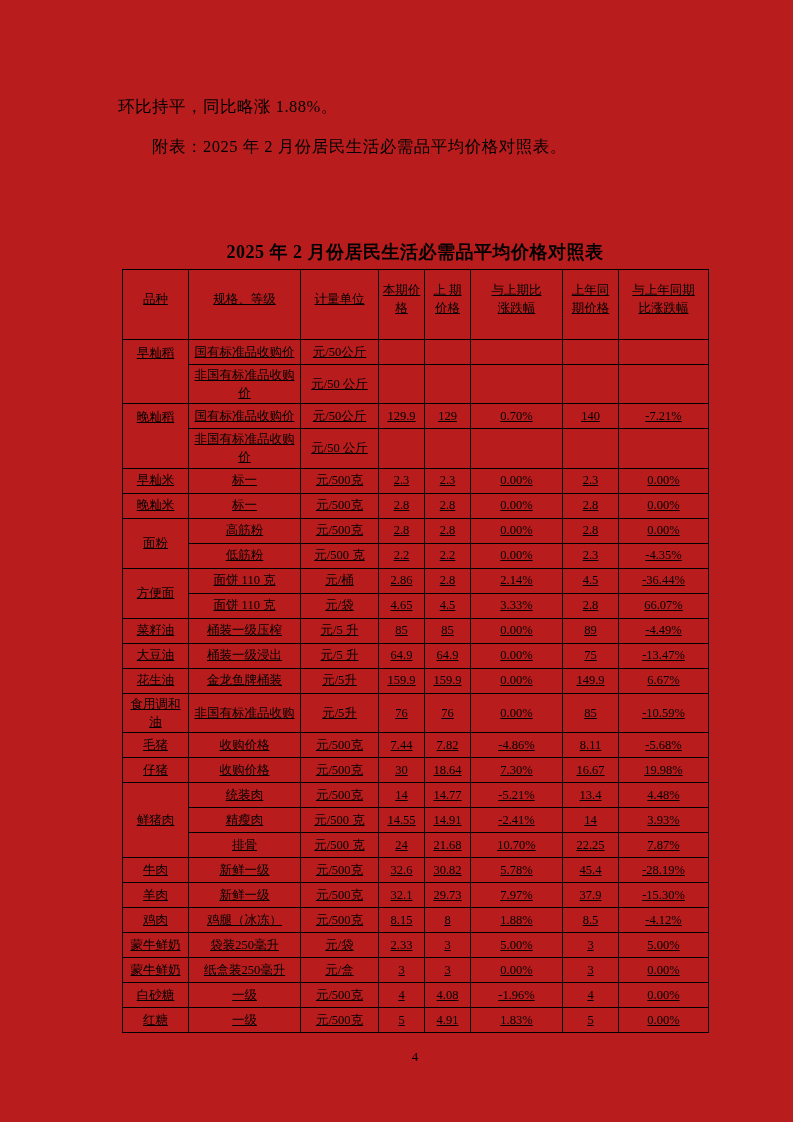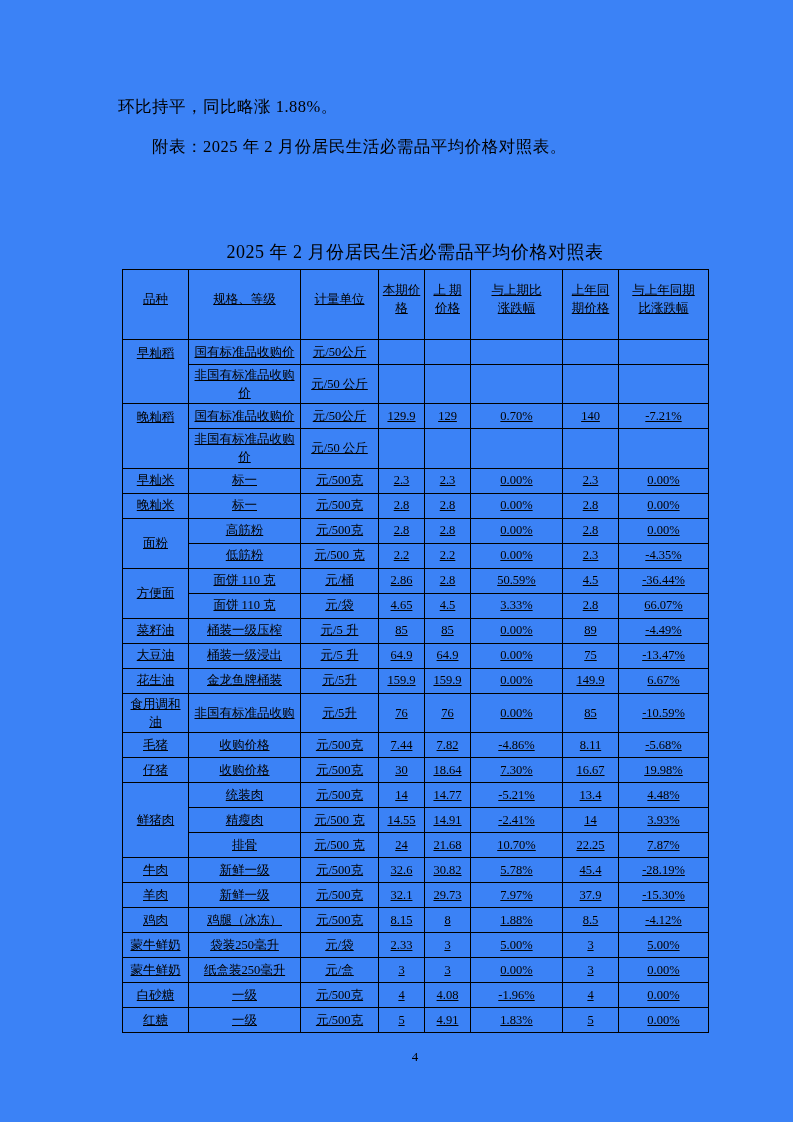--- a/index.html
+++ b/index.html
@@ -1,21 +1,21 @@
 <!DOCTYPE html>
 <html><head>
 <meta charset="utf-8">
 <style>
   * { margin: 0; padding: 0; box-sizing: border-box; }
   html, body { background: #ffffff; }
   .page {
     position: relative;
     width: 793px;
     height: 1122px;
-    background: #3b82f6;
+    background: #b91c1c;
     color: #000000;
     font-family: "Liberation Serif", "DejaVu Serif", serif;
     overflow: hidden;
   }
   .body-line {
     position: absolute;
     left: 118px;
     top: 96px;
     font-size: 16.5px;
     letter-spacing: 0.5px;
@@ -30,21 +30,21 @@
     white-space: nowrap;
   }
   .table-block {
     position: absolute;
     left: 122px;
     top: 240px;
     width: 586px;
   }
   .table-title {
     text-align: center;
-    font-weight: 400;
+    font-weight: 700;
     font-size: 18px;
     letter-spacing: 0.5px;
     margin-bottom: 5px;
     white-space: nowrap;
   }
   table.price-table {
     width: 586px;
     table-layout: fixed;
     border-collapse: collapse;
     border: 1.5px solid #000000;
@@ -198,21 +198,21 @@
             <td class="num">0.00%</td>
             <td class="num">2.3</td>
             <td class="num">-4.35%</td>
           </tr>
           <tr>
             <td rowspan="2">方便面</td>
             <td>面饼 110 克</td>
             <td class="num">元/桶</td>
             <td class="num">2.86</td>
             <td class="num">2.8</td>
-            <td class="num">50.59%</td>
+            <td class="num">2.14%</td>
             <td class="num">4.5</td>
             <td class="num">-36.44%</td>
           </tr>
           <tr>
             <td>面饼 110 克</td>
             <td class="num">元/袋</td>
             <td class="num">4.65</td>
             <td class="num">4.5</td>
             <td class="num">3.33%</td>
             <td class="num">2.8</td>

